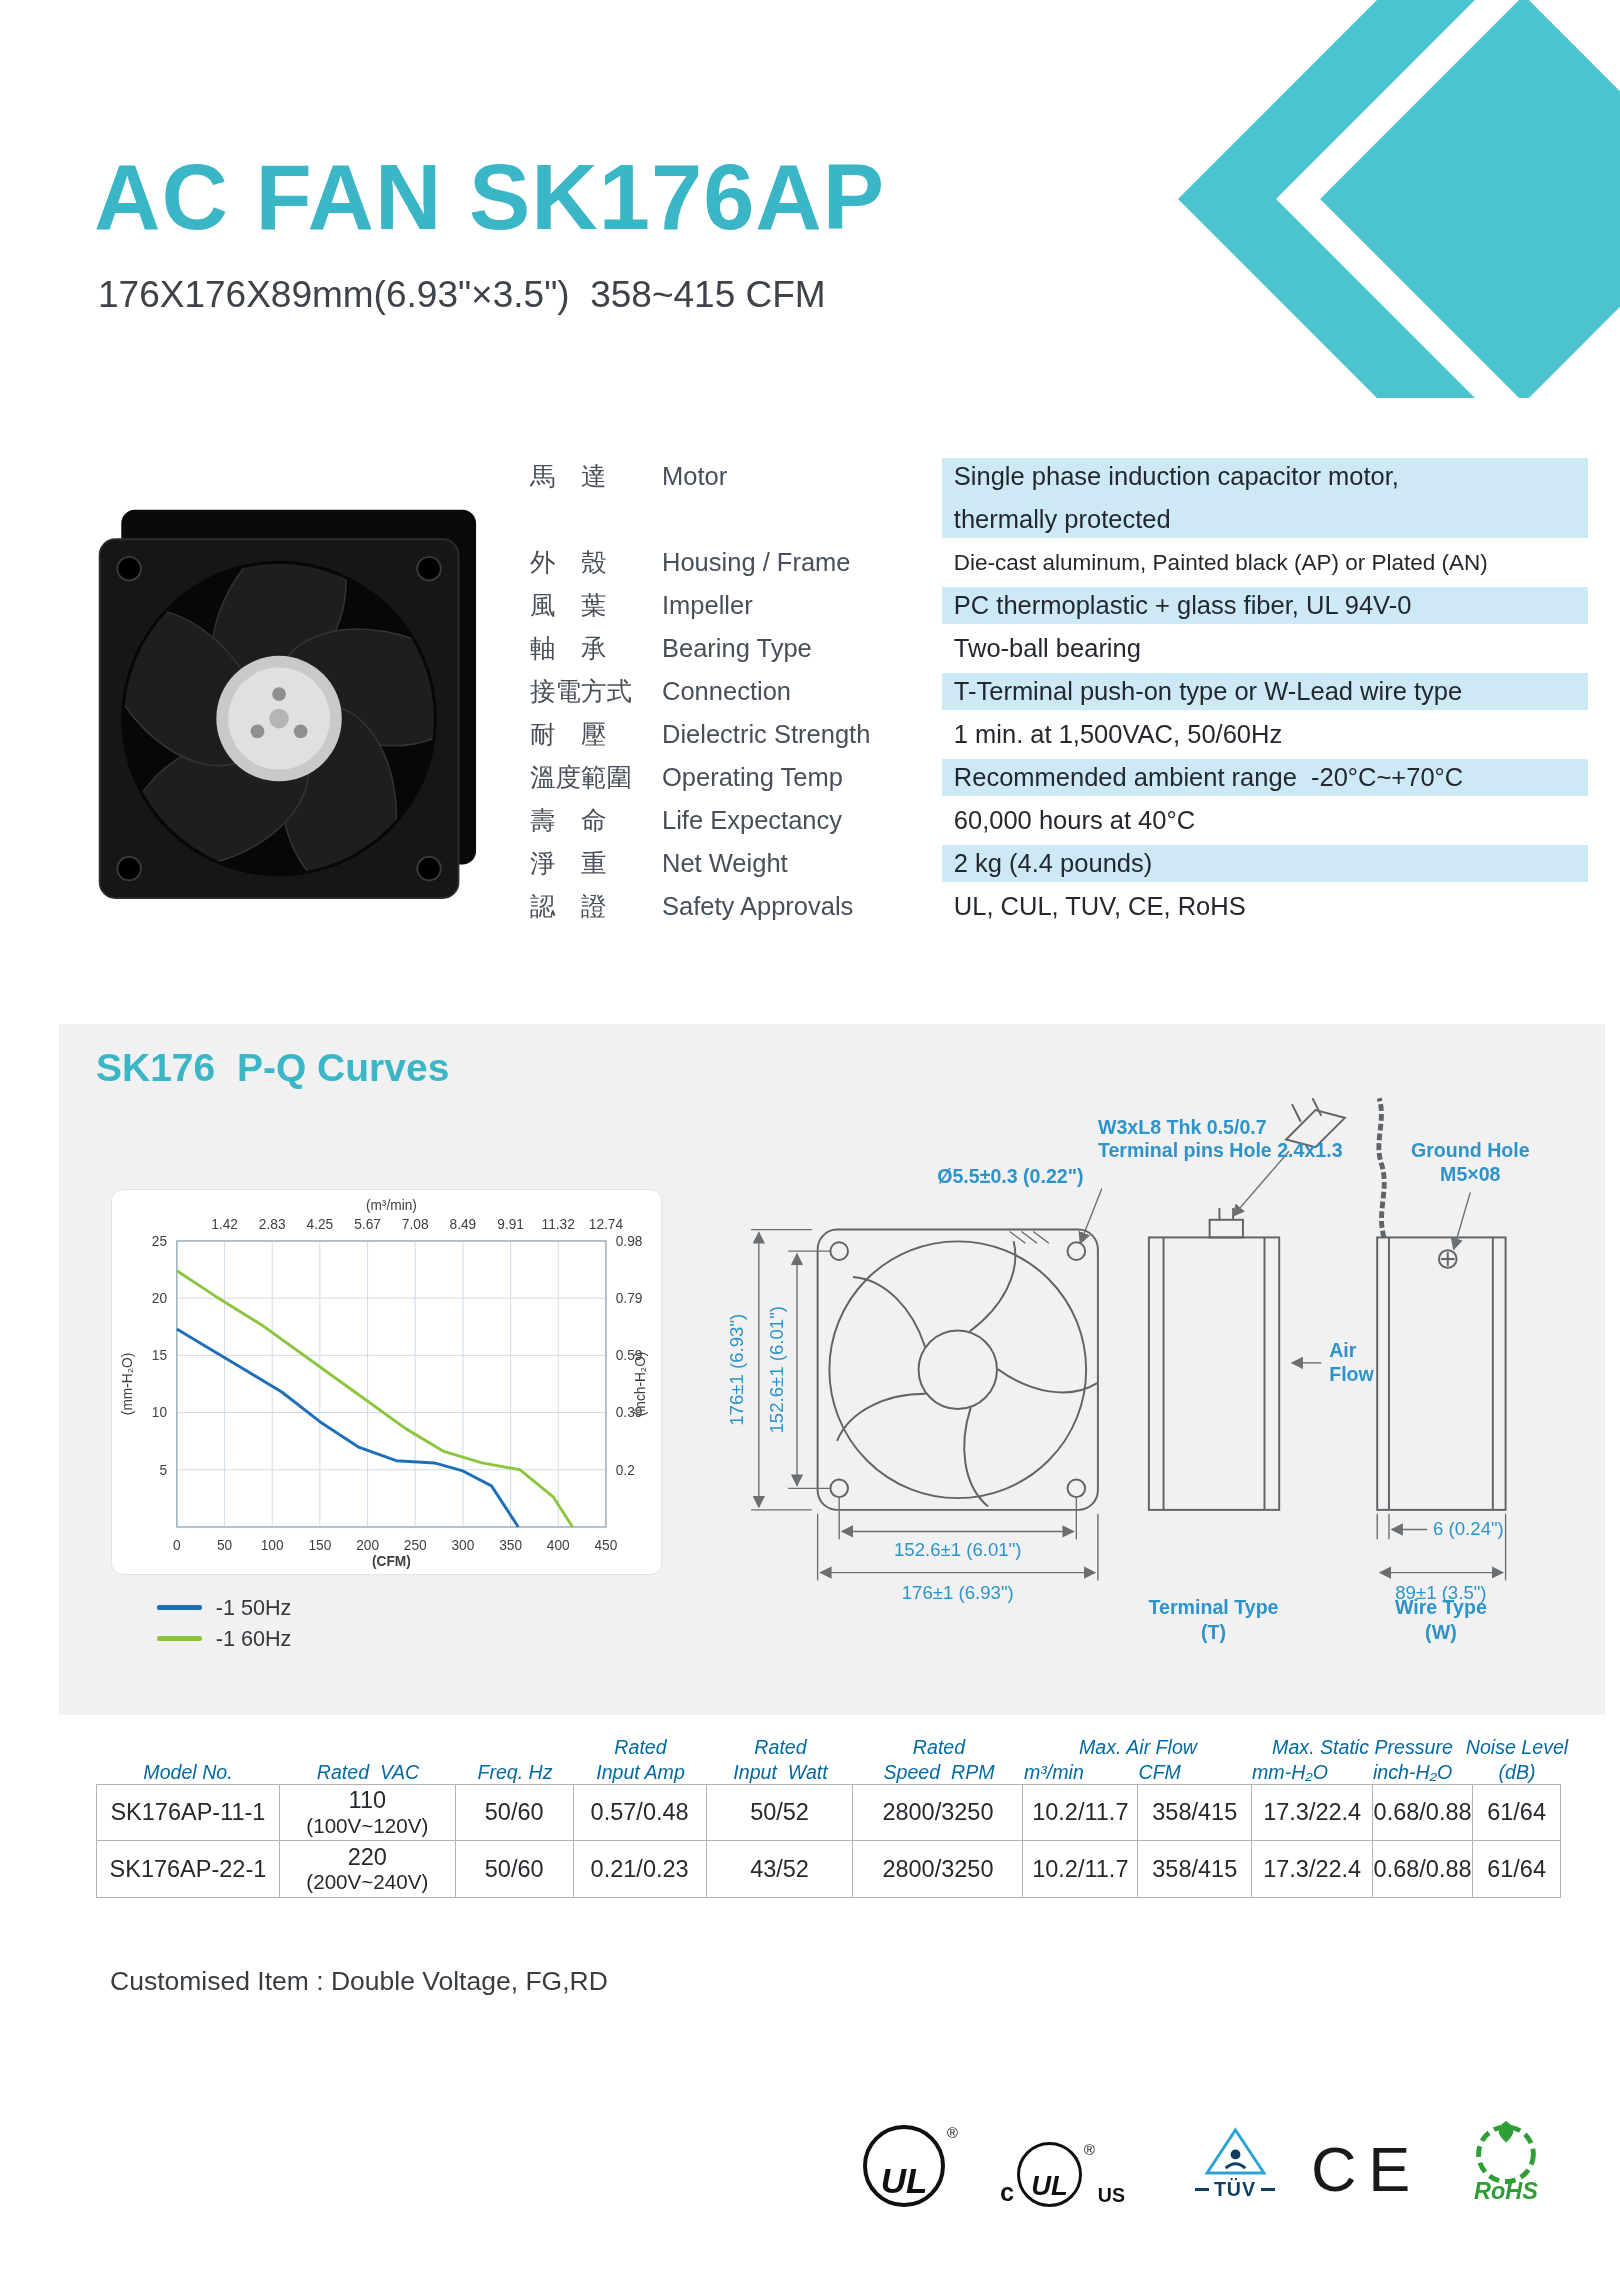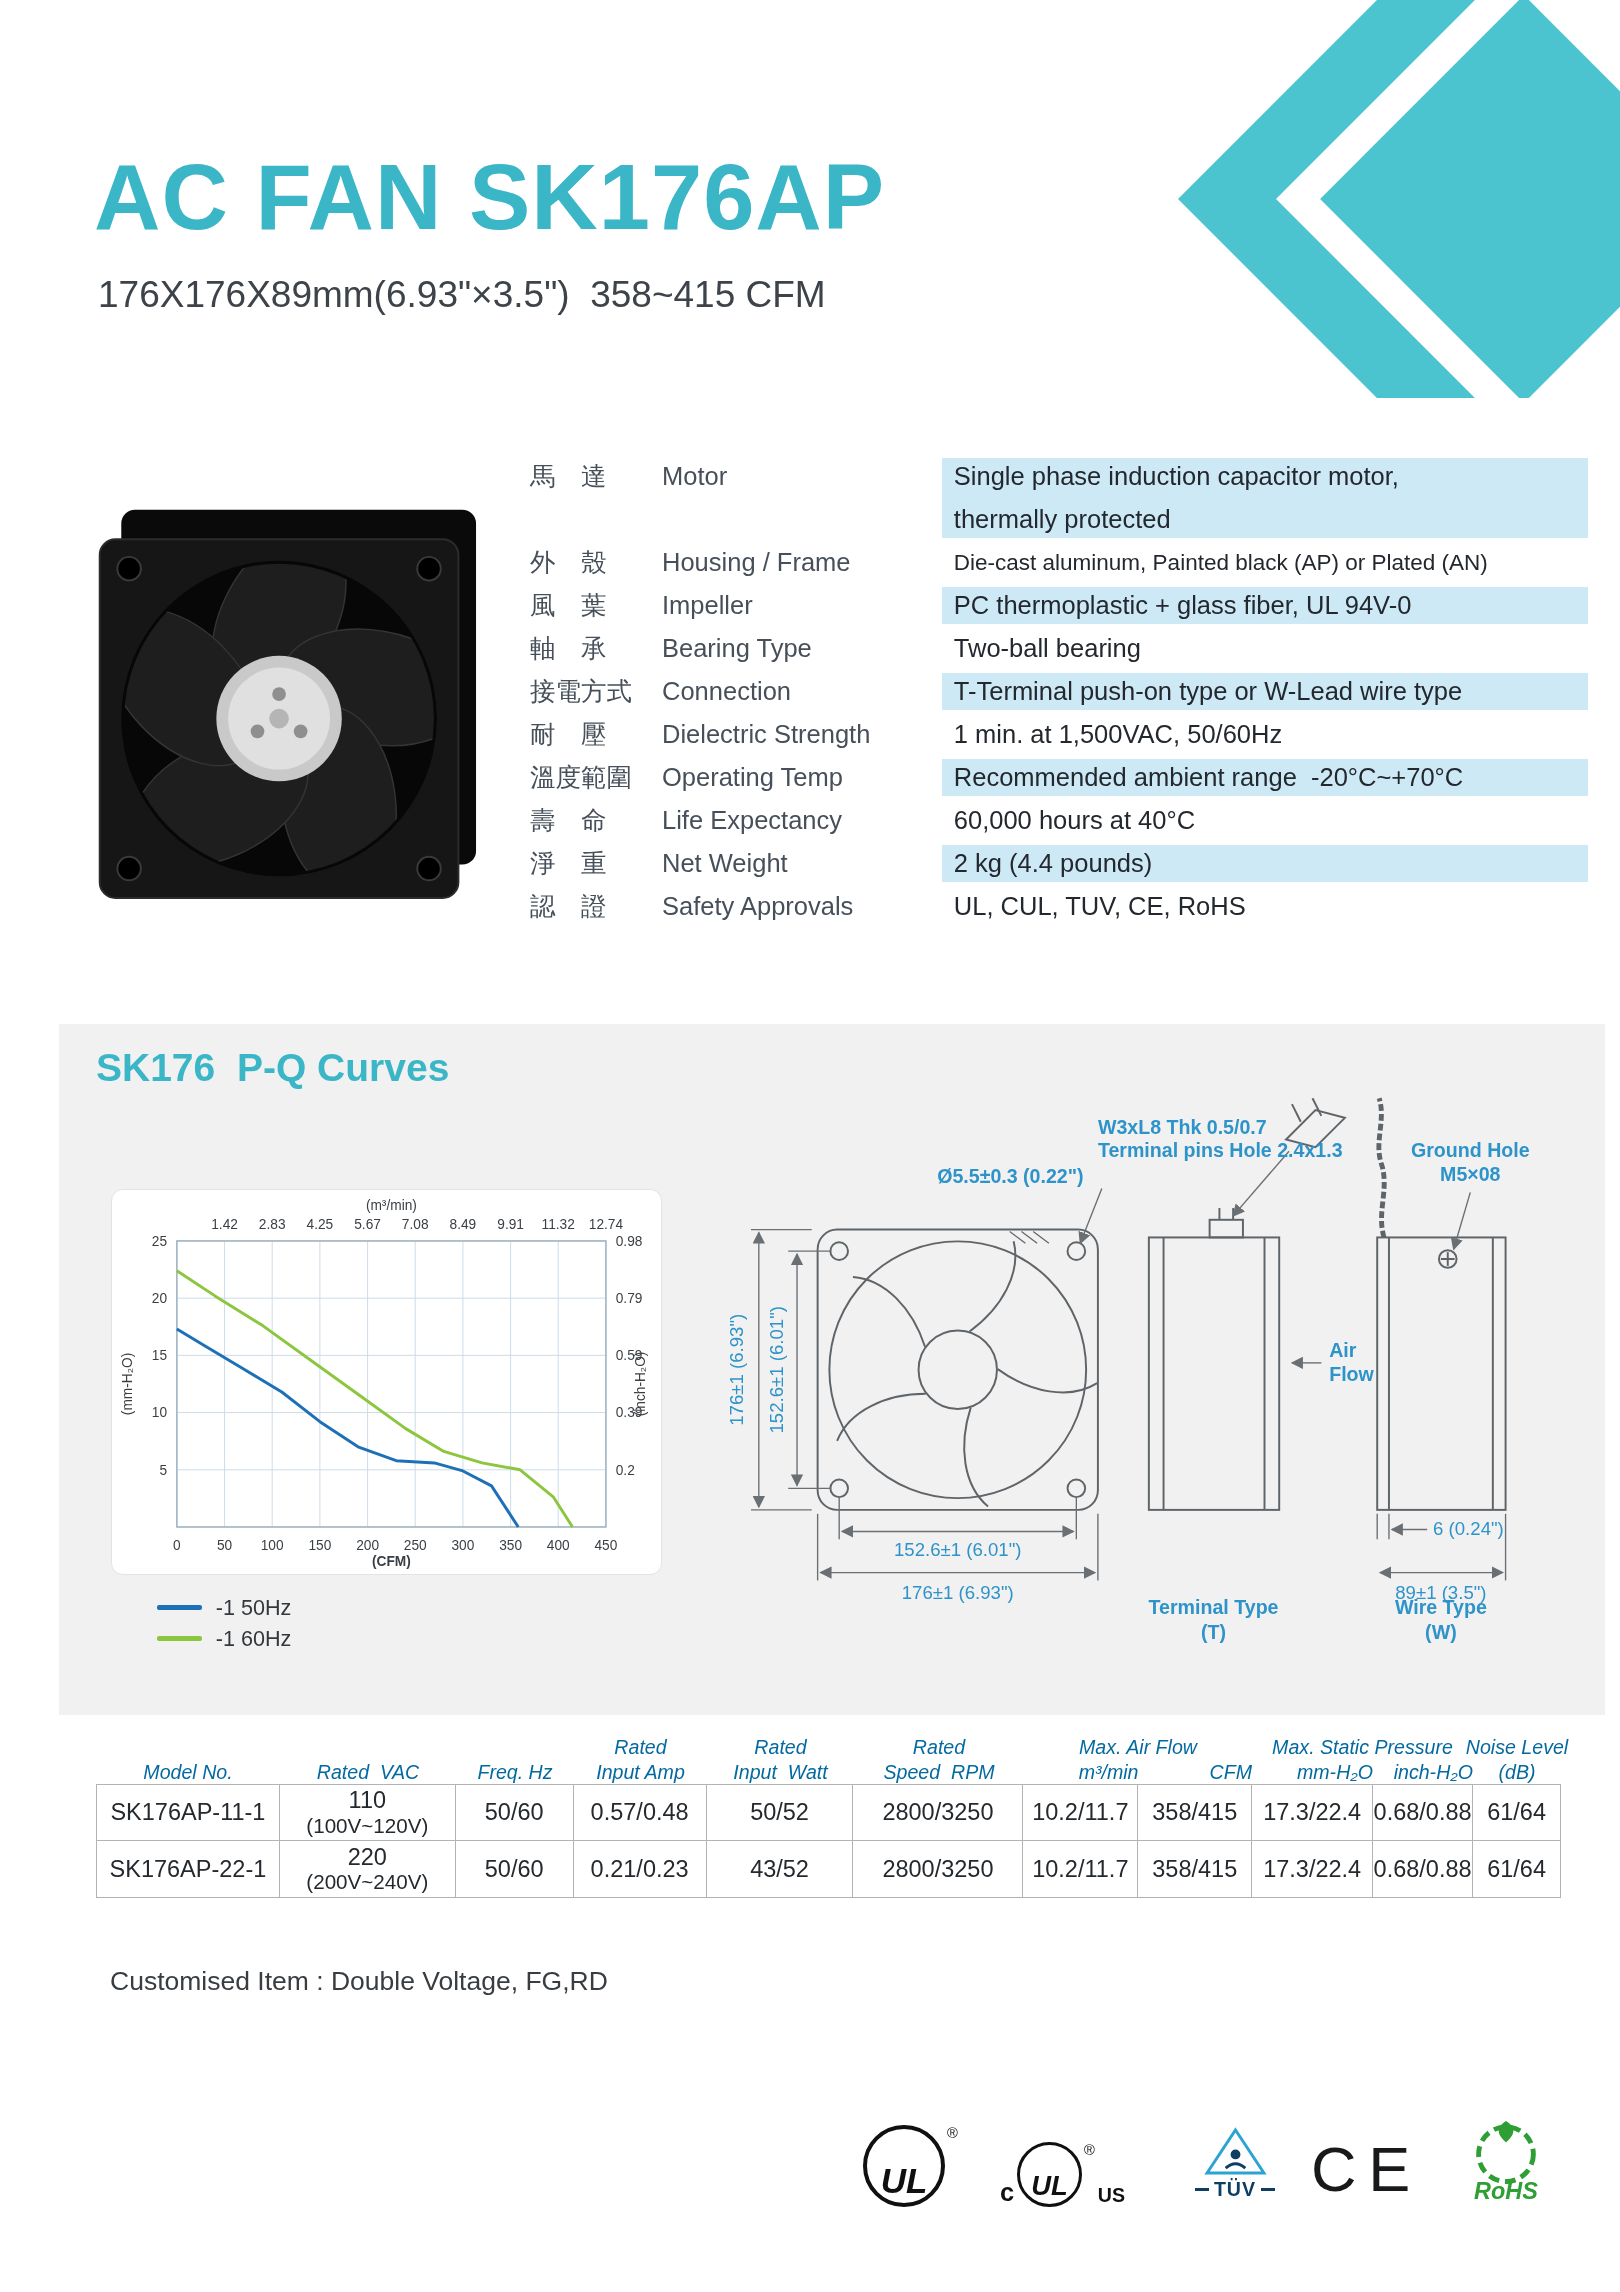--- a/index.html
+++ b/index.html
@@ -46,21 +46,21 @@
   .lead line{stroke:#6a6f73;stroke-width:1.4;}
   .anno{fill:var(--dim,#2e93c9);font-size:20px;font-weight:bold;}
   .dim{fill:var(--dim,#2e93c9);font-size:19px;}
 
   
   .rtable{position:absolute;left:96px;top:1721px;width:1465px;}
   .thead{display:flex;height:63px;}
   .th{display:flex;flex-direction:column;justify-content:flex-end;align-items:center;
       font-size:19.6px;color:#0369a1;line-height:24.5px;box-sizing:border-box;white-space:pre;font-style:italic;}
   .subpair{display:flex;width:100%;}
-  .subpair .sub{text-align:right;white-space:pre;}
+  .subpair .sub{text-align:left;white-space:pre;}
   .s-m3{width:115px;}.s-cfm{width:114px;}.s-mm{width:121px;}.s-inch{width:100px;}
   .cnrow{display:flex;background:var(--tealhdr,#30b5bf);margin-top:5.9px;}
   .cn{height:57px;line-height:57px;text-align:center;color:#fff;font-size:29px;letter-spacing:4.9px;
       box-sizing:border-box;white-space:pre;}
   .trow{display:flex;border-radius:14px;}
   .td{display:flex;flex-direction:column;justify-content:center;align-items:center;height:57px;
       font-size:23.5px;color:#24292e;background:#fff;border-right:1px solid #b3b3b3;
       border-bottom:1px solid #b3b3b3;box-sizing:border-box;white-space:pre;}
   .trow .td:first-child{border-left:1px solid #b3b3b3;}
   #tbody .trow:first-child .td{border-top:1px solid #b3b3b3;}

